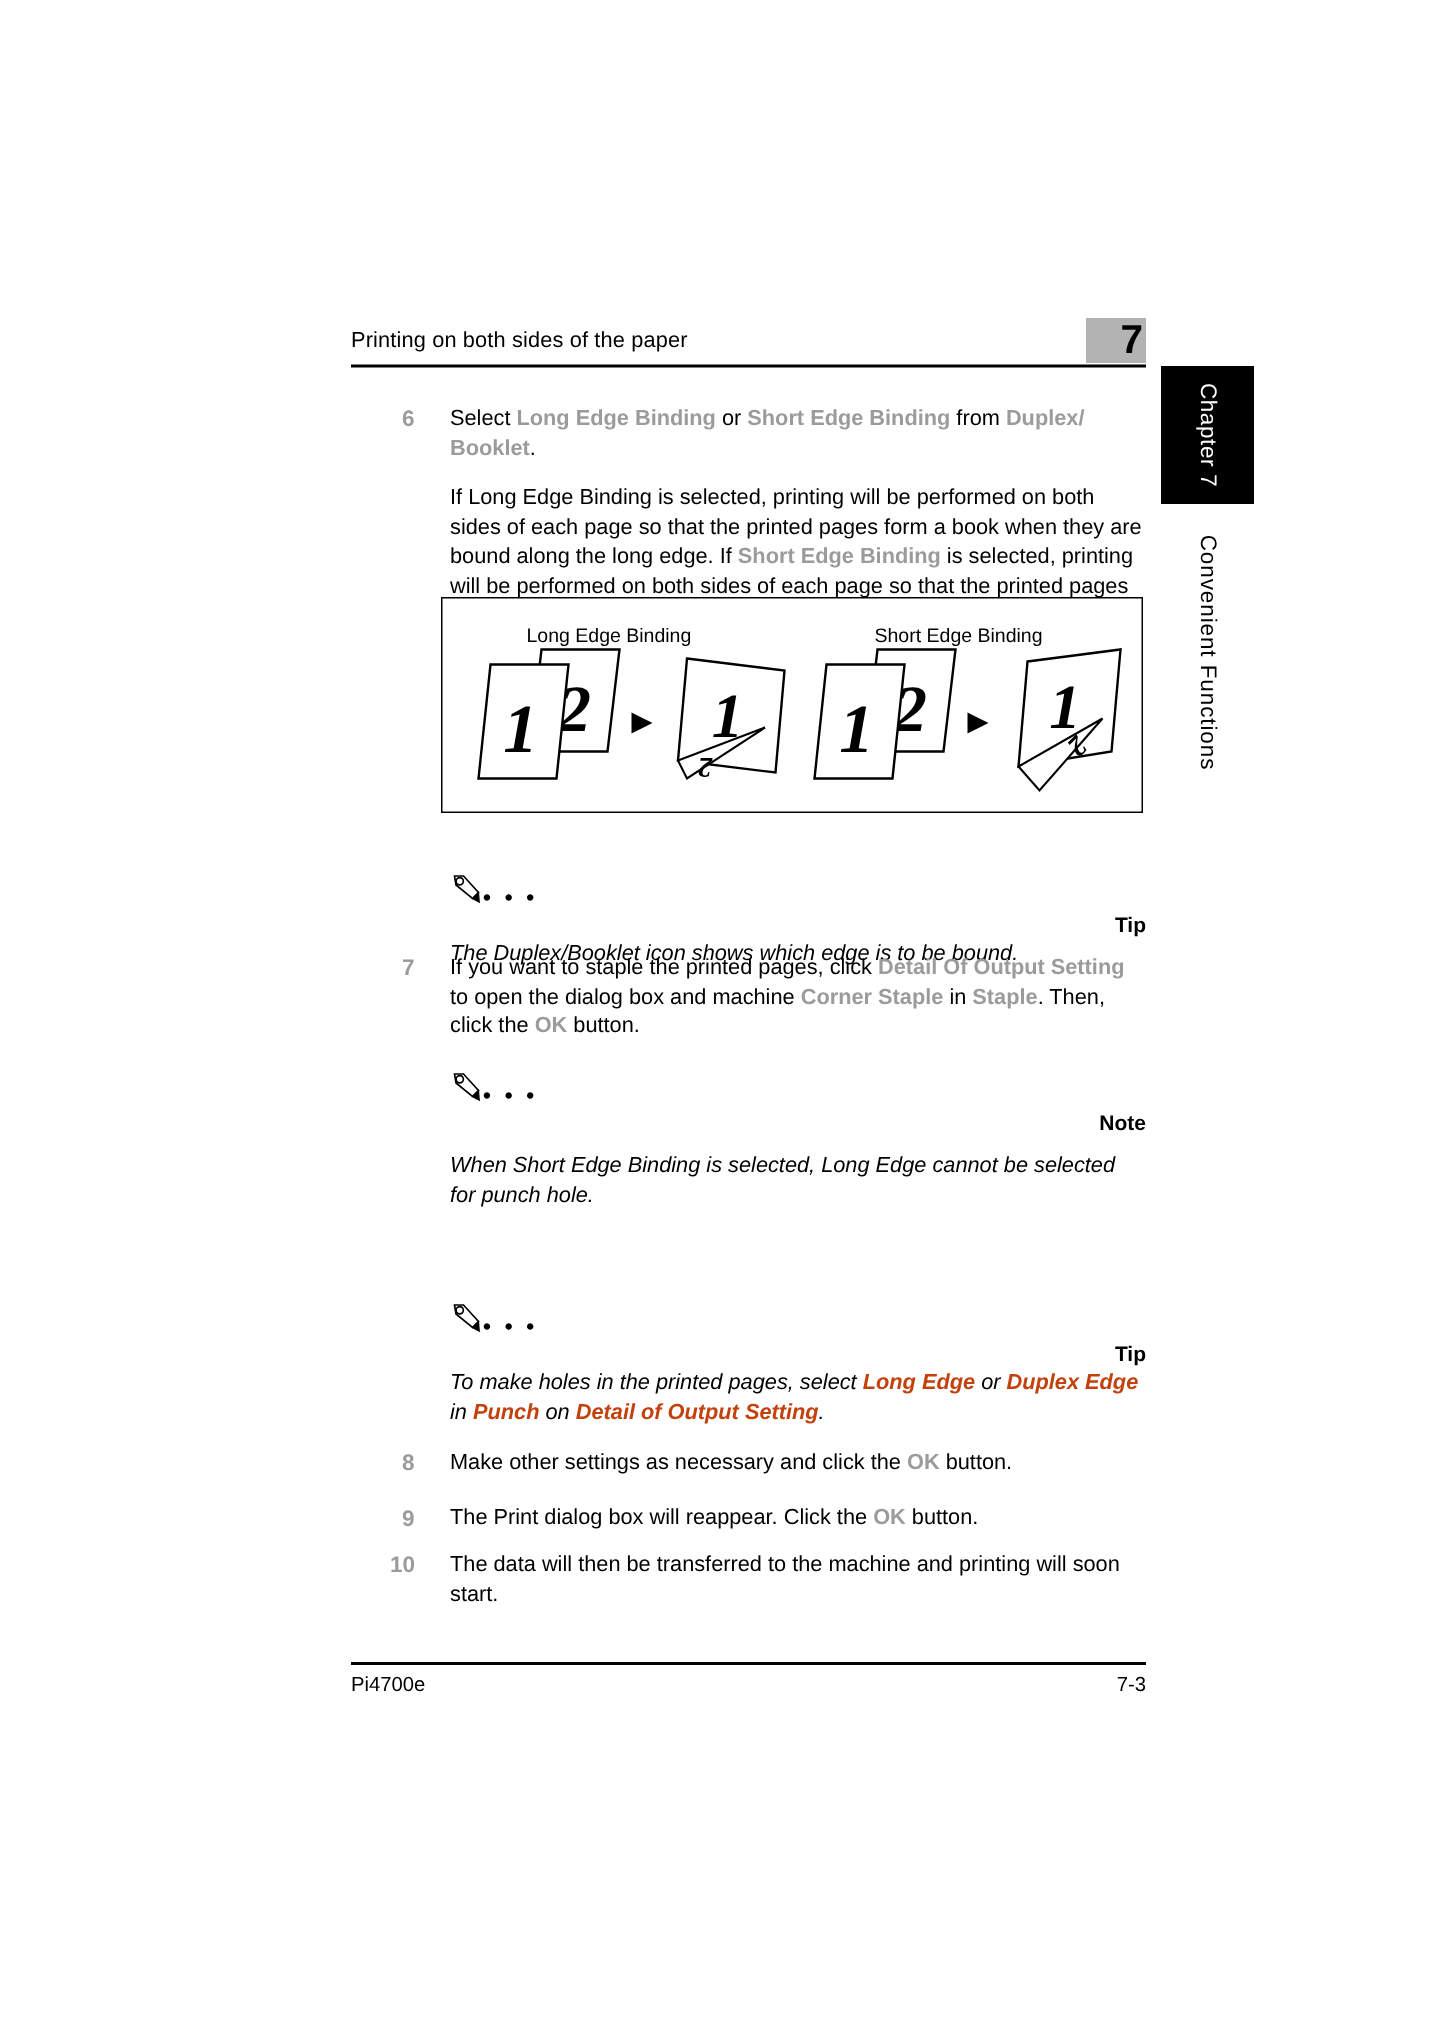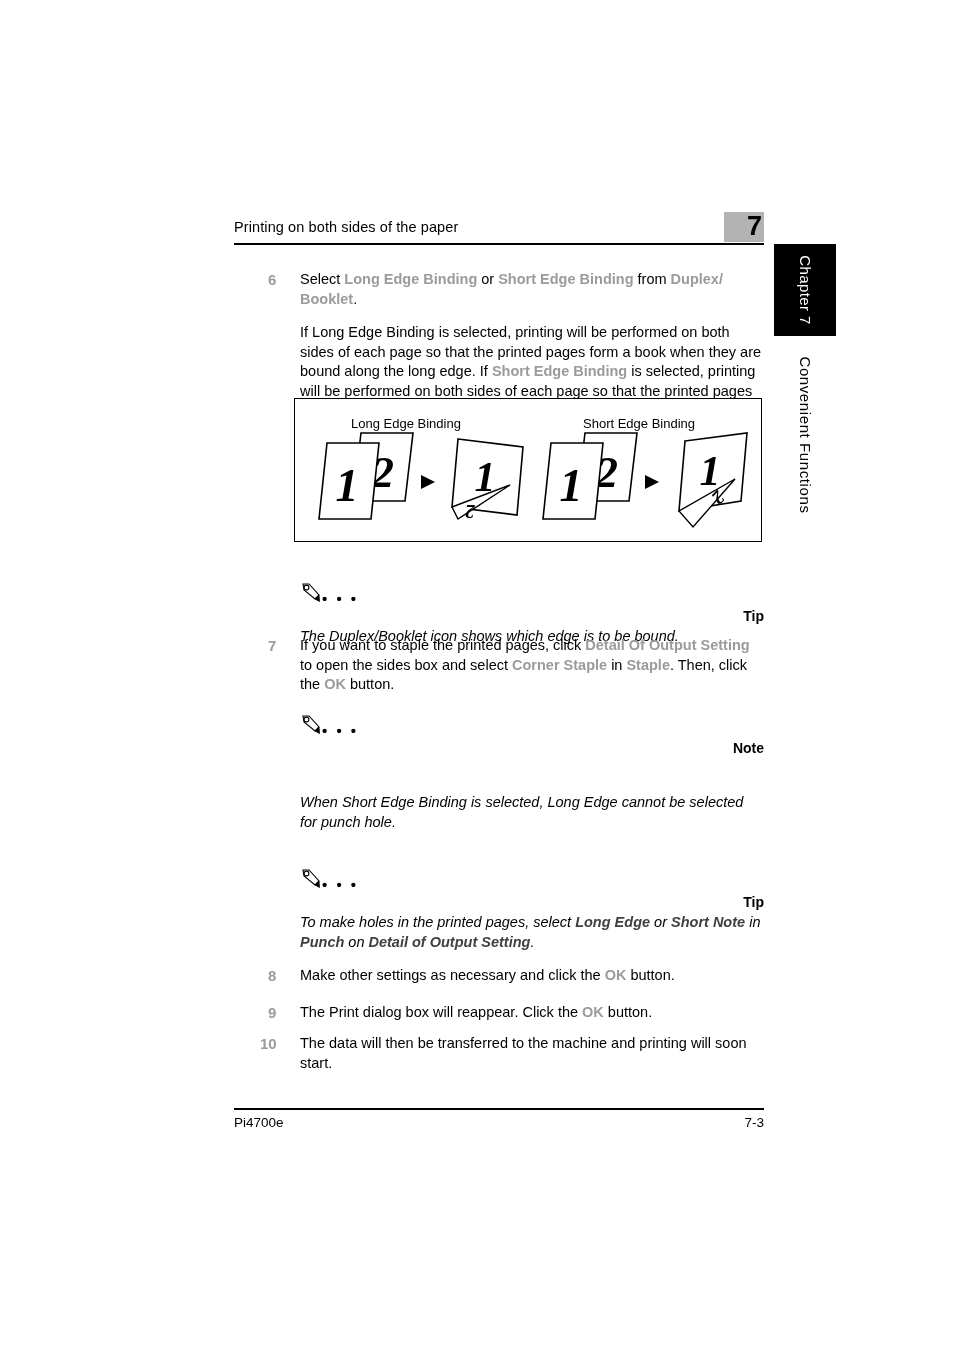--- a/index.html
+++ b/index.html
@@ -139,21 +139,21 @@
 
   .para {
     margin-top: 14px;
     padding-left: 66px;
     font-size: 14.5px;
     line-height: 19.5px;
     text-align: left;
   }
 
   .ui { color: #9b9b9b; font-weight: bold; }
-  .ui-it { color: #404040; font-weight: bold; font-style: italic; text-align: right; }
+  .ui-it { color: #c2410c; font-weight: bold; font-style: italic; text-align: right; }
 
   
   .figure {
     position: absolute;
     left: 294px;
     top: 398px;
     width: 468px;
     height: 144px;
     border: 1.5px solid #000;
     background: #fff;
@@ -206,21 +206,21 @@
     line-height: 19px;
     margin-top: -1px;
     text-align: right;
   }
   .note-text {
     font-size: 14.5px;
     font-style: italic;
     line-height: 19.5px;
     margin-top: 1px;
   }
-  .note-text.spaced { margin-top: 35px; }
+  .note-text.spaced { margin-top: 10px; }
 
   
   .footer-rule {
     position: absolute;
     left: 234px;
     top: 1108px;
     width: 530px;
     height: 1.6px;
     background: #000;
   }
@@ -327,21 +327,21 @@
         <span class="note-dots">• • •</span>
       </div>
       <div class="note-title">Tip</div>
       <div class="note-text">The Duplex/Booklet icon shows which edge is to be bound.</div>
     </div>
   </div>
 
   <div class="content" style="top:636px;">
     <div class="step" style="margin-top:0;">
       <span class="step-num">7</span>
-      <span class="step-body"><span>If you want to staple the printed pages, click </span><span class="ui">Detail Of Output Setting</span><span> to open the sides box and select </span><span class="ui">Corner Staple</span><span> in </span><span class="ui">Staple</span><span>. Then, click the </span><span class="ui">OK</span><span> button.</span></span>
+      <span class="step-body"><span>If you want to staple the printed pages, click </span><span class="ui">Detail Of Output Setting</span><span> to open the dialog box and machine </span><span class="ui">Corner Staple</span><span> in </span><span class="ui">Staple</span><span>. Then, click the </span><span class="ui">OK</span><span> button.</span></span>
     </div>
   </div>
 
   <div class="content" style="top:714px;">
     <div class="note-block" style="margin-top:0;">
       <div class="note-icon-row">
         <svg class="note-pencil" width="22" height="22" viewBox="0 0 22 22">
           <polygon points="3,2 9,2 19,13 15,17 4,8" fill="#ffffff" stroke="#000" stroke-width="1.1"></polygon>
           <circle cx="6.5" cy="5.5" r="2.4" fill="#ffffff" stroke="#000" stroke-width="1.1"></circle>
           <polygon points="15,17 19,13 19.5,19.5" fill="#000" stroke="#000" stroke-width="0.8"></polygon>
@@ -357,21 +357,21 @@
     <div class="note-block" style="margin-top:0;">
       <div class="note-icon-row">
         <svg class="note-pencil" width="22" height="22" viewBox="0 0 22 22">
           <polygon points="3,2 9,2 19,13 15,17 4,8" fill="#ffffff" stroke="#000" stroke-width="1.1"></polygon>
           <circle cx="6.5" cy="5.5" r="2.4" fill="#ffffff" stroke="#000" stroke-width="1.1"></circle>
           <polygon points="15,17 19,13 19.5,19.5" fill="#000" stroke="#000" stroke-width="0.8"></polygon>
         </svg>
         <span class="note-dots">• • •</span>
       </div>
       <div class="note-title">Tip</div>
-      <div class="note-text"><span>To make holes in the printed pages, select </span><span class="ui-it">Long Edge</span><span> or </span><span class="ui-it">Short Note</span><span> in </span><span class="ui-it">Punch</span><span> on </span><span class="ui-it">Detail of Output Setting</span><span>.</span></div>
+      <div class="note-text"><span>To make holes in the printed pages, select </span><span class="ui-it">Long Edge</span><span> or </span><span class="ui-it">Duplex Edge</span><span> in </span><span class="ui-it">Punch</span><span> on </span><span class="ui-it">Detail of Output Setting</span><span>.</span></div>
     </div>
   </div>
 
   <div class="content" style="top:966px;">
     <div class="step" style="margin-top:0;">
       <span class="step-num">8</span>
       <span class="step-body"><span>Make other settings as necessary and click the </span><span class="ui">OK</span><span> button.</span></span>
     </div>
 
     <div class="step" style="margin-top:17px;">

